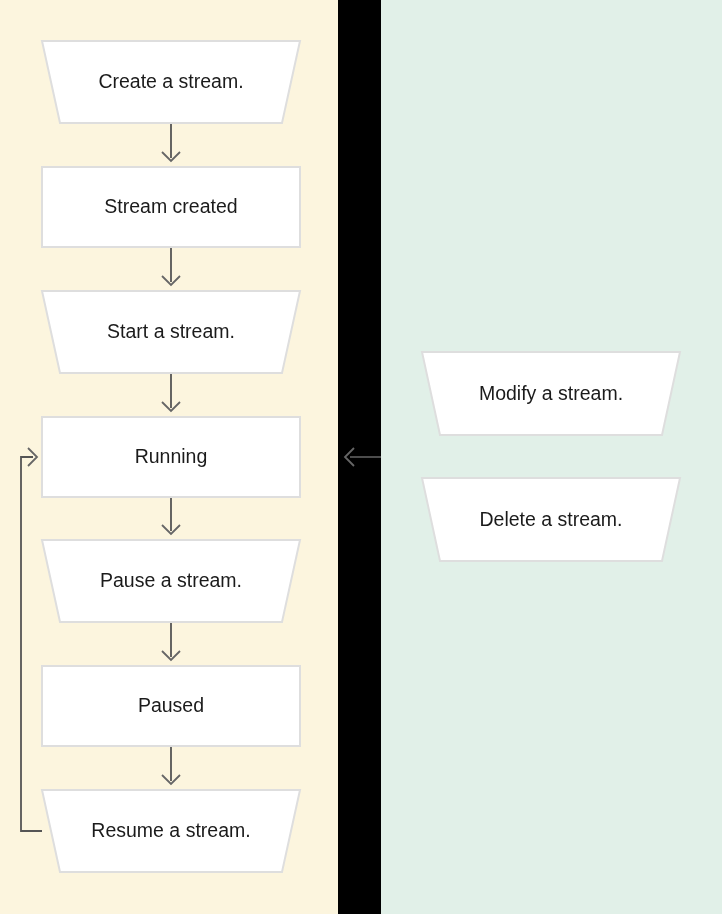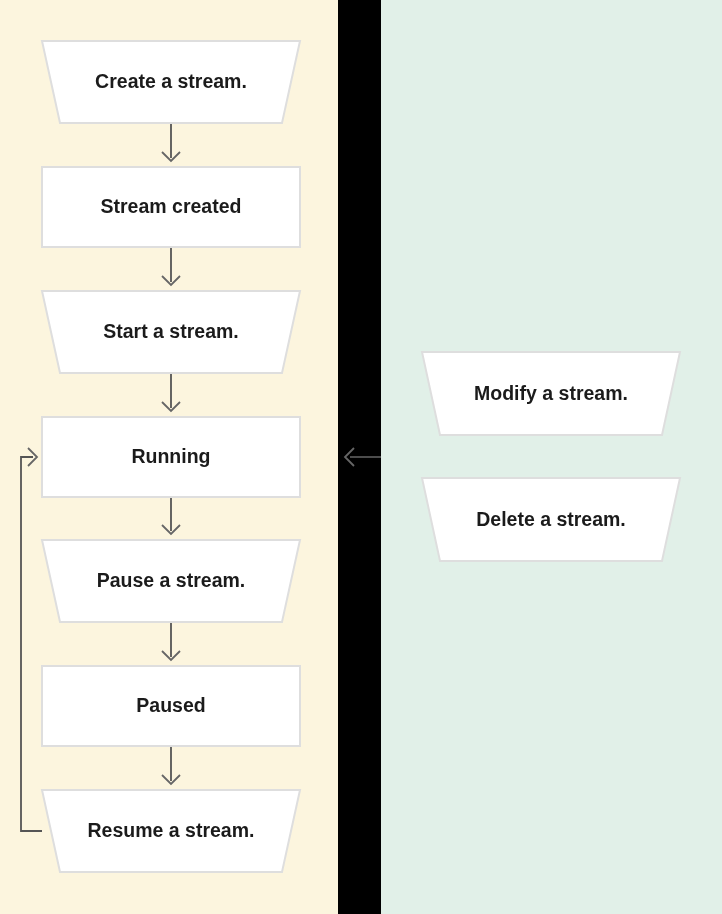--- a/index.html
+++ b/index.html
@@ -8,21 +8,20 @@
     background: #ffffff;
   }
   body {
     font-family: "Liberation Sans", sans-serif;
   }
   #diagram-root {
     position: relative;
     width: 722px;
     height: 914px;
     overflow: hidden;
-    font-weight: bold;
   }
   #flow-svg {
     display: block;
     width: 722px;
     height: 914px;
   }
   .node-label {
     font-family: "Liberation Sans", sans-serif;
     font-size: 19.5px;
     fill: #1b1b1b;

